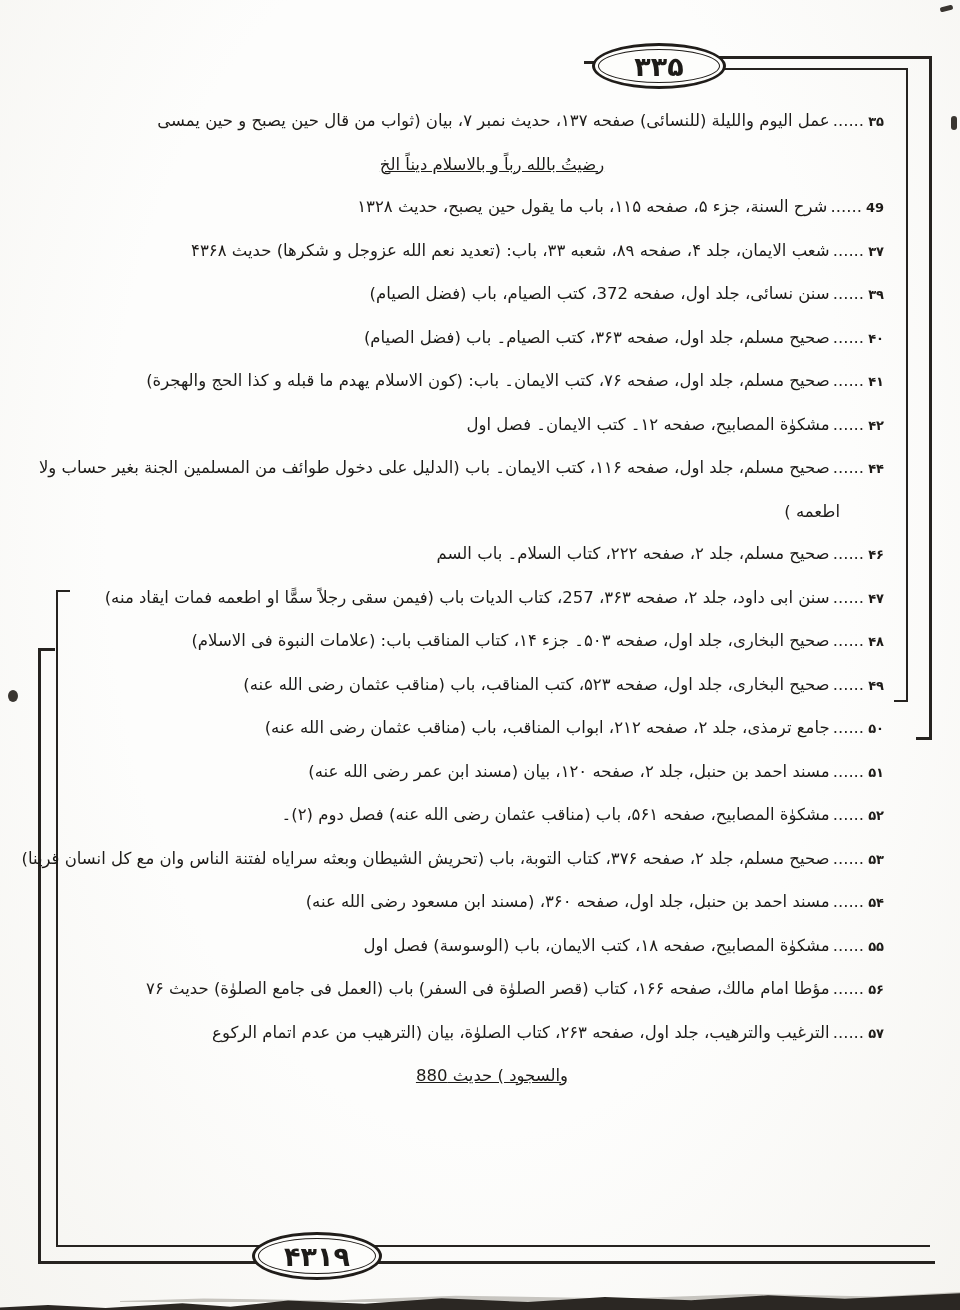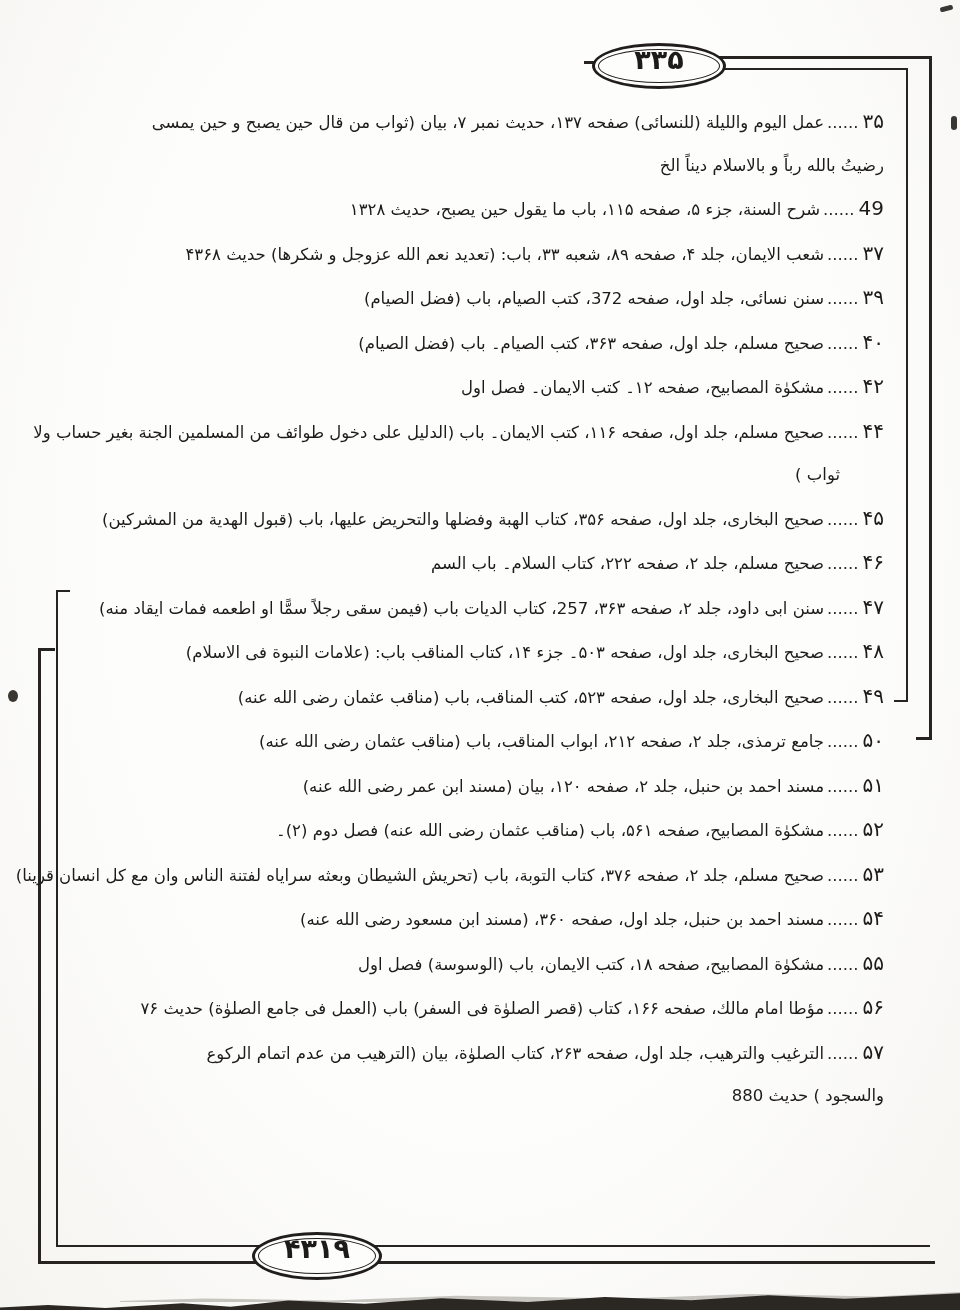--- a/index.html
+++ b/index.html
@@ -6,36 +6,36 @@
   .page{
     position:relative;width:960px;height:1310px;overflow:hidden;
     background:radial-gradient(ellipse at 50% 40%, #fdfdfc 55%, #f5f4f0 100%);
     font-family:"DejaVu Sans",sans-serif;color:#1d1b18;
   }
   
   .deco{position:absolute;background:#262320;}
   
   .cartouche{
     position:absolute;background:#fdfdfb;border:3px solid #201d1a;border-radius:50%;
-    display:flex;justify-content:center;z-index:5;
+    display:flex;align-items:center;justify-content:center;z-index:5;
   }
   .cartouche .ring{position:absolute;inset:3px;border:1.5px solid #201d1a;border-radius:50%;}
   .cartouche .pno{position:relative;font-size:27px;font-weight:bold;letter-spacing:1px;line-height:1;}
   
   .entries{
     position:absolute;top:100px;right:76px;width:806px;
     direction:rtl;text-align:right;z-index:2;
   }
   .entry .line{
     white-space:nowrap;line-height:42.5px;font-size:16.5px;
     text-align:right;color:#1d1b18;
   }
-  .entry .num{font-size:20px;padding-left:1px;}
+  .entry .num{font-size:13px;padding-left:1px;font-weight:bold;}
   .entry .dots{letter-spacing:1px;padding:0 3px;color:#2a2724;}
-  .entry .line.cont.left{text-align:right;padding-left:22px;}
+  .entry .line.cont.left{text-align:center;padding-left:22px;text-decoration:underline;}
   .entry .line.cont.right{padding-right:44px;}
   
   .scan-strip{
     position:absolute;left:0;top:1289px;width:960px;height:21px;background:#2b2723;z-index:6;
     clip-path:polygon(0 88%,5% 76%,11% 90%,19% 68%,24% 84%,30% 55%,38% 70%,46% 44%,55% 62%,63% 38%,72% 54%,80% 30%,88% 46%,100% 20%,100% 100%,0 100%);
   }
   .scan-strip-soft{
     position:absolute;left:120px;top:1284px;width:840px;height:18px;background:#8a847c;opacity:.45;z-index:5;
     clip-path:polygon(0 95%,10% 80%,25% 92%,40% 65%,60% 80%,75% 55%,90% 70%,100% 45%,100% 100%,0 100%);
   }
@@ -81,28 +81,28 @@
       <div class="entry">
         <div class="line first"><span class="num">۳۷</span><span class="dots">......</span><span class="txt">شعب الايمان، جلد ۴، صفحه ۸۹، شعبه ۳۳، باب: (تعديد نعم الله عزوجل و شكرها) حديث ۴۳۶۸</span></div>
       </div>
       <div class="entry">
         <div class="line first"><span class="num">۳۹</span><span class="dots">......</span><span class="txt">سنن نسائى، جلد اول، صفحه 372، كتب الصيام، باب (فضل الصيام)</span></div>
       </div>
       <div class="entry">
         <div class="line first"><span class="num">۴۰</span><span class="dots">......</span><span class="txt">صحيح مسلم، جلد اول، صفحه ۳۶۳، كتب الصيام۔ باب (فضل الصيام)</span></div>
       </div>
       <div class="entry">
+        <div class="line first"><span class="num">۴۱</span><span class="dots">......</span><span class="txt">صحيح مسلم، جلد اول، صفحه ۷۶، كتب الايمان۔ باب: (كون الاسلام يهدم ما قبله و كذا الحج والهجرة)</span></div>
+      </div>
+      <div class="entry">
         <div class="line first"><span class="num">۴۲</span><span class="dots">......</span><span class="txt">مشكوٰة المصابيح، صفحه ۱۲۔ كتب الايمان۔ فصل اول</span></div>
       </div>
       <div class="entry">
         <div class="line first"><span class="num">۴۴</span><span class="dots">......</span><span class="txt">صحيح مسلم، جلد اول، صفحه ۱۱۶، كتب الايمان۔ باب (الدليل على دخول طوائف من المسلمين الجنة بغير حساب ولا</span></div>
-        <div class="line cont right">ثواب )</div>
-      </div>
-      <div class="entry">
-        <div class="line first"><span class="num">۴۵</span><span class="dots">......</span><span class="txt">صحيح البخارى، جلد اول، صفحه ۳۵۶، كتاب الهبة وفضلها والتحريض عليها، باب (قبول الهدية من المشركين)</span></div>
+        <div class="line cont right">اطعمه )</div>
       </div>
       <div class="entry">
         <div class="line first"><span class="num">۴۶</span><span class="dots">......</span><span class="txt">صحيح مسلم، جلد ۲، صفحه ۲۲۲، كتاب السلام۔ باب السم</span></div>
       </div>
       <div class="entry">
         <div class="line first"><span class="num">۴۷</span><span class="dots">......</span><span class="txt">سنن ابى داود، جلد ۲، صفحه ۳۶۳، 257، كتاب الديات باب (فيمن سقى رجلاً سمًّا او اطعمه فمات ايقاد منه)</span></div>
       </div>
       <div class="entry">
         <div class="line first"><span class="num">۴۸</span><span class="dots">......</span><span class="txt">صحيح البخارى، جلد اول، صفحه ۵۰۳۔ جزء ۱۴، كتاب المناقب باب: (علامات النبوة فى الاسلام)</span></div>
       </div>

